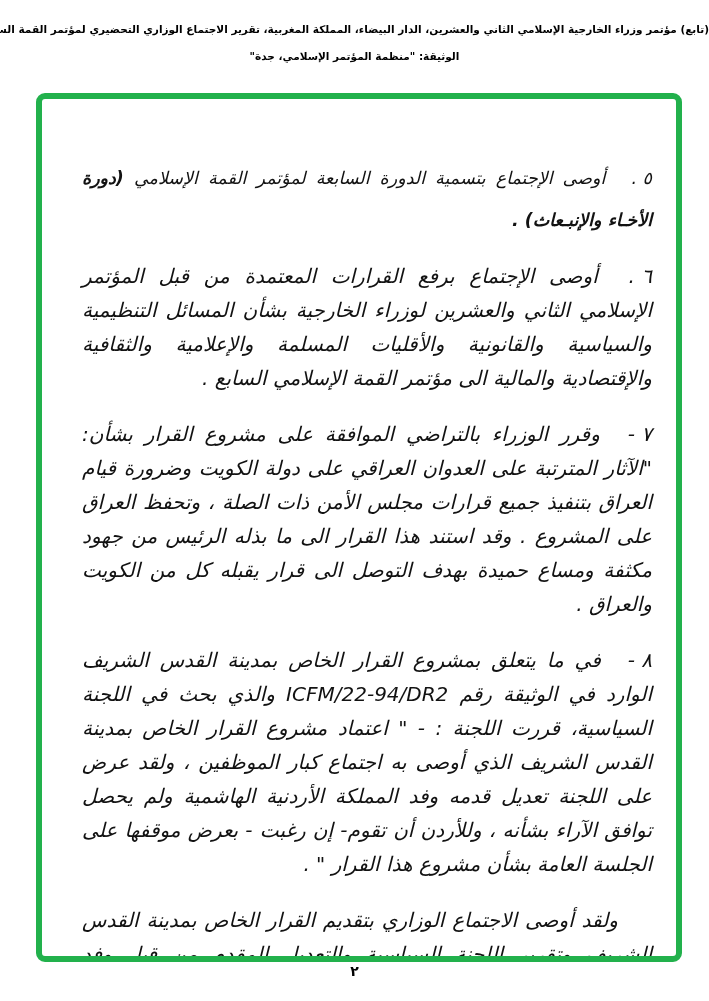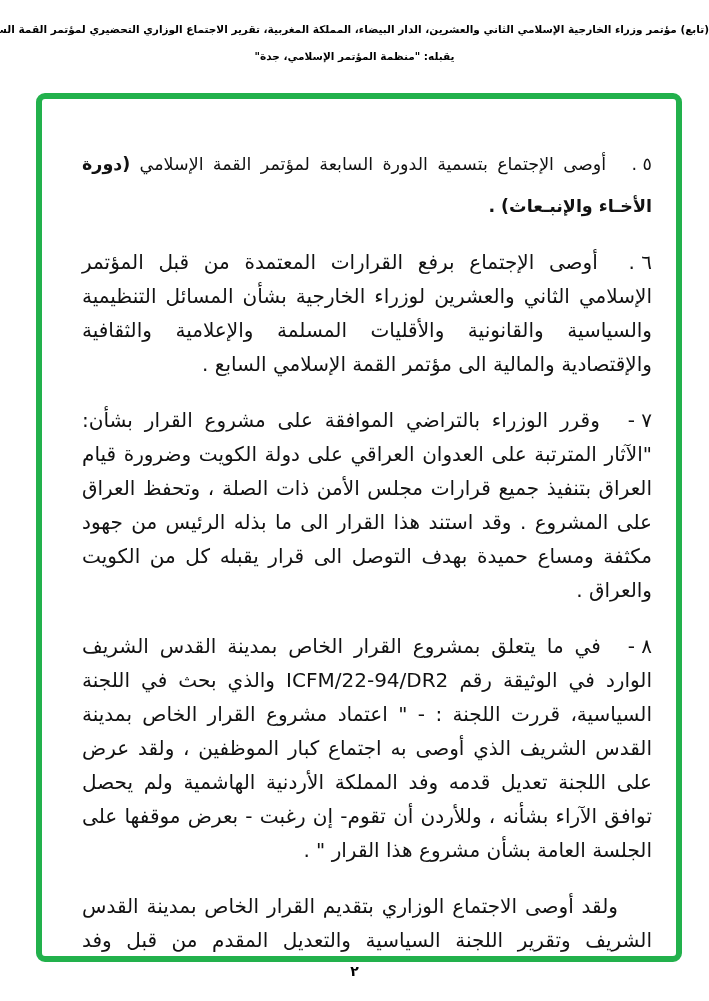--- a/index.html
+++ b/index.html
@@ -28,22 +28,23 @@
     width:646px; height:869px;
     border:6px solid #22b14c;
     border-radius:9px;
     box-sizing:border-box;
     background:#fff;
   }
   .content {
     direction:rtl;
     box-sizing:border-box;
     width:100%; height:100%;
-    padding:44px 24px 0 40px;
+    padding:58px 24px 0 40px;
     overflow:hidden;
+    font-style:italic;
   }
   p.item {
     margin:0 0 22px 0;
     font-size:20px;
     line-height:34px;
     text-align:justify;
     text-align-last:right;
     color:#121212;
   }
   p.item-5 {
@@ -69,21 +70,21 @@
   }
 </style>
 </head>
 <body>
 
 <div>
 
   <div class="header">
     <div class="header-line1">(تابع) مؤتمر وزراء الخارجية الإسلامي الثاني والعشرين، الدار البيضاء، المملكة المغربية، تقرير الاجتماع الوزاري التحضيري لمؤتمر القمة السابع</div>
     <div class="header-line2">
-      <span>يقبله:</span>
+      <span>الوثيقة:</span>
       <span>"منظمة المؤتمر الإسلامي، جدة"</span>
     </div>
   </div>
 
   <div class="frame">
     <div class="content" dir="rtl">
 
       <p class="item item-5">
         <span class="marker">٥ .</span>
         <span>أوصى الإجتماع بتسمية الدورة السابعة لمؤتمر القمة الإسلامي </span>

